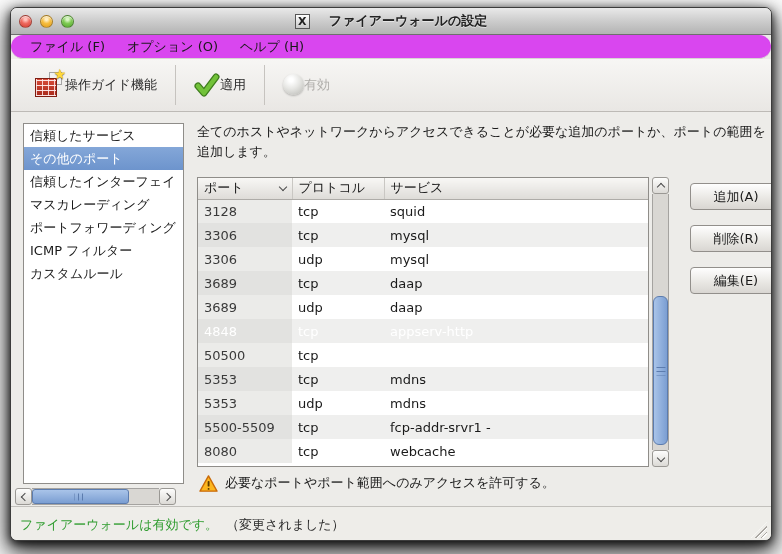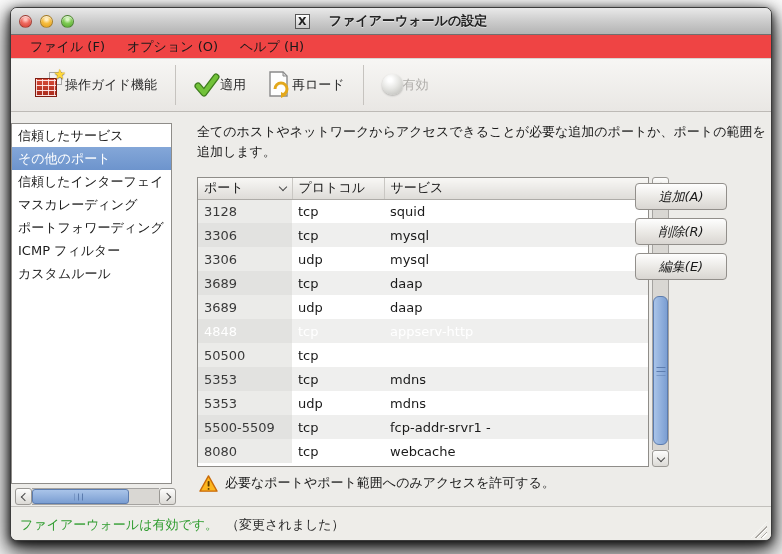--- a/index.html
+++ b/index.html
@@ -21,22 +21,22 @@
   .light.red    { background:radial-gradient(circle at 50% 30%, #ffc2bc 0 12%, #ee6a5f 45%, #cf3a2c); }
   .light.yellow { background:radial-gradient(circle at 50% 30%, #ffeec2 0 12%, #f6bd3e 45%, #dd9a1b); }
   .light.green  { background:radial-gradient(circle at 50% 30%, #d9f5c4 0 12%, #7ecb52 45%, #51a12c); }
   .title-wrap { display:flex; align-items:center; gap:19px; }
   .xicon { width:15px; height:15px; border:1px solid #555; background:linear-gradient(#fdfdfd,#c9c9c9);
            display:flex; align-items:center; justify-content:center; font-size:11px; font-weight:bold; color:#222; }
   .xicon::after { content:"X"; }
   .title-text { font-weight:bold; color:#222; text-shadow:0 1px 0 rgba(255,255,255,.5); }
 
   
-  .menubar { position:absolute; left:0; top:27px; width:100%; height:24px; background:#ef4444;
-             border-bottom:1px solid #d8d6d2; display:flex; align-items:center; padding-left:8px; }
+  .menubar { position:absolute; left:0; top:27px; width:100%; height:24px; background:#d946ef;
+             border-bottom:1px solid #d8d6d2; display:flex; align-items:center; padding-left:8px;border-radius:12px; }
   .menu-item { padding:2px 11px; color:#1a1a1a; cursor:default; }
 
   
   .toolbar { position:absolute; left:0; top:51px; width:100%; height:53px;
              background:linear-gradient(#f7f6f4,#e9e7e4); border-bottom:1px solid #bdbab6;
              display:flex; align-items:flex-start; padding:3px 0 0 12px; }
   .tool { display:flex; flex-direction:row; align-items:center; justify-content:flex-end;
           height:46px; padding:0 10px; min-width:58px; }
   .tool .ticon { height:27px; display:flex; align-items:center; justify-content:center; margin-bottom:1px; }
   .tool .tlabel { color:#2b2b2b; white-space:nowrap; }
@@ -58,21 +58,21 @@
   
   .sphere { width:21px; height:21px; border-radius:50%; }
   .sphere.gray { background:radial-gradient(circle at 38% 28%, #ffffff 0 10%, #e6e6e3 45%, #c7c7c3 80%, #b5b5b1);
                  box-shadow:0 1px 2px rgba(0,0,0,.25); }
   .sphere.red  { background:radial-gradient(circle at 38% 28%, #ff9d8e 0 8%, #ee2211 50%, #8e0000 95%);
                  box-shadow:0 1px 2px rgba(0,0,0,.4); }
 
   
   .content { position:absolute; left:0; top:104px; width:100%; height:394px; background:#edece9; }
 
-  .sidebar-list { position:absolute; left:0; top:11px; width:161px; height:361px;
+  .sidebar-list { position:absolute; left:12px; top:11px; width:161px; height:361px;
                   background:#fff; border:1px solid #8f8d89; overflow:hidden; }
   .side-item { height:23px; line-height:23px; padding-left:6px; white-space:nowrap; color:#1a1a1a; }
   .side-item.selected { background:linear-gradient(#84a7d8,#6d94cd); color:#fff; }
 
   .hscroll { position:absolute; left:4px; top:376px; width:161px; height:17px; display:flex; align-items:stretch; }
   .scroll-btn { width:17px; background:linear-gradient(#fdfdfc,#dcdad6); border:1px solid #9a9894; border-radius:3px;
                 display:flex; align-items:center; justify-content:center; }
   .htrack { flex:1; background:#d9d7d3; border:1px solid #a5a3a0; border-left:none; border-right:none;
             position:relative; margin:0; }
   .hthumb { position:absolute; left:0; top:0; height:100%; width:76%;
@@ -103,21 +103,21 @@
   tbody tr:nth-child(even) td.port { background:#e2e2e0; }
   tr.selected td, tr.selected td.port { background:linear-gradient(#8db0dd,#6a92cc); color:#fff; }
 
   .vscroll { position:absolute; left:641px; top:65px; width:17px; height:290px; display:flex; flex-direction:column; }
   .vtrack { flex:1; background:#d9d7d3; border:1px solid #a5a3a0; border-top:none; border-bottom:none; position:relative; }
   .vthumb { position:absolute; left:0; top:40%; width:100%; height:58%;
             background:linear-gradient(90deg,#a9c4e9,#7b9ed2); border:1px solid #5c7cae; border-radius:6px; }
   .vgrip { position:absolute; left:50%; top:50%; width:9px; height:9px; transform:translate(-50%,-50%);
            background:repeating-linear-gradient(0deg,#5c7cae 0 1px,rgba(0,0,0,0) 1px 4px); }
 
-  .btncol { position:absolute; left:624px; top:71px; width:92px; display:flex; flex-direction:column; gap:8px;font-style:italic; }
+  .btncol { position:absolute; left:679px; top:71px; width:92px; display:flex; flex-direction:column; gap:15px; }
   .gtkbtn { height:27px; border:1px solid #928f8b; border-radius:4px;
             background:linear-gradient(#fefefe,#e8e6e2 60%,#d9d6d2);
             font:inherit; color:#1a1a1a; text-align:center; line-height:25px; }
 
   .warnrow { position:absolute; left:188px; top:362px; display:flex; align-items:center; gap:7px; }
   .warn-ic { width:19px; height:17px; }
 
   
   .statusbar { position:absolute; left:0; top:498px; width:100%; height:36px; background:#eeede9;
                border-top:1px solid #c2c0bc; display:flex; align-items:center; padding-left:9px; gap:8px; }
@@ -163,31 +163,20 @@
     </div>
     <div class="tbsep"></div>
     <div class="tool">
       <div class="ticon">
         <svg width="26" height="26" viewBox="0 0 26 26">
           <path d="M4 14 L10 21 L22 5" fill="none" stroke="#3f7d1e" stroke-width="7" stroke-linecap="round" stroke-linejoin="round"></path>
           <path d="M4 14 L10 21 L22 5" fill="none" stroke="#72c239" stroke-width="4.5" stroke-linecap="round" stroke-linejoin="round"></path>
         </svg>
       </div>
       <div class="tlabel">適用</div>
-    </div>
-    <div class="tool">
-      <div class="ticon">
-        <svg width="26" height="27" viewBox="0 0 26 27">
-          <path d="M4 1 h13 l4 4 v20 h-17 z" fill="#fefefe" stroke="#8a8a8a" stroke-width="1.4"></path>
-          <path d="M17 1 l4 4 h-4 z" fill="#d9d9d9" stroke="#8a8a8a" stroke-width="1"></path>
-          <path d="M9 18 a6 6 0 1 1 6 6" fill="none" stroke="#e3a81c" stroke-width="3"></path>
-          <path d="M15 27 l6 -3 l-6 -3 z" fill="#e3a81c"></path>
-        </svg>
-      </div>
-      <div class="tlabel">再ロード</div>
     </div>
     <div class="tbsep"></div>
     <div class="tool disabled">
       <div class="ticon">
           <div class="sphere gray"></div>
         </div>
       <div class="tlabel">有効</div>
     </div>
   </div>
 

